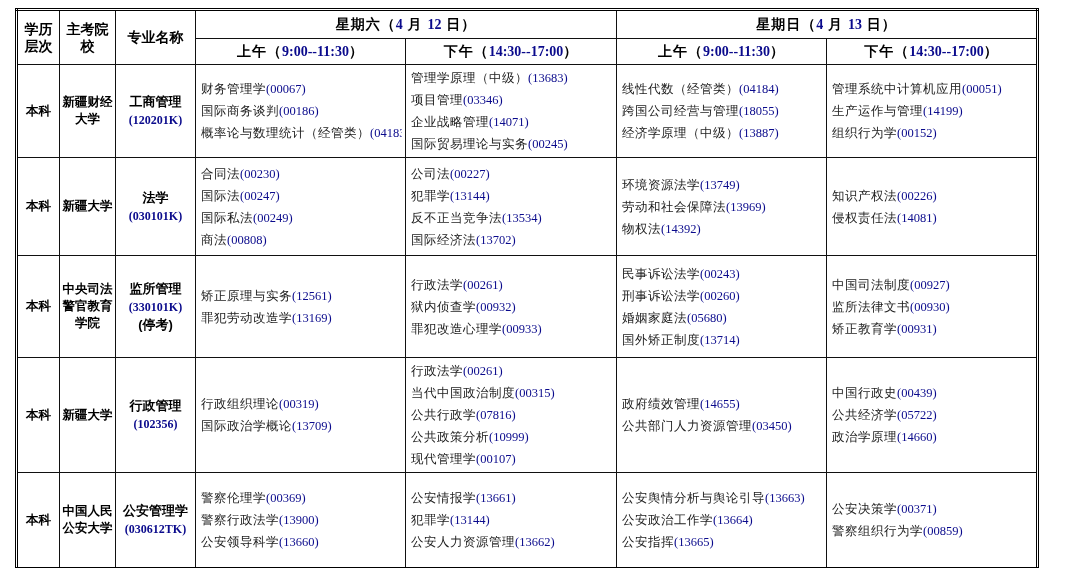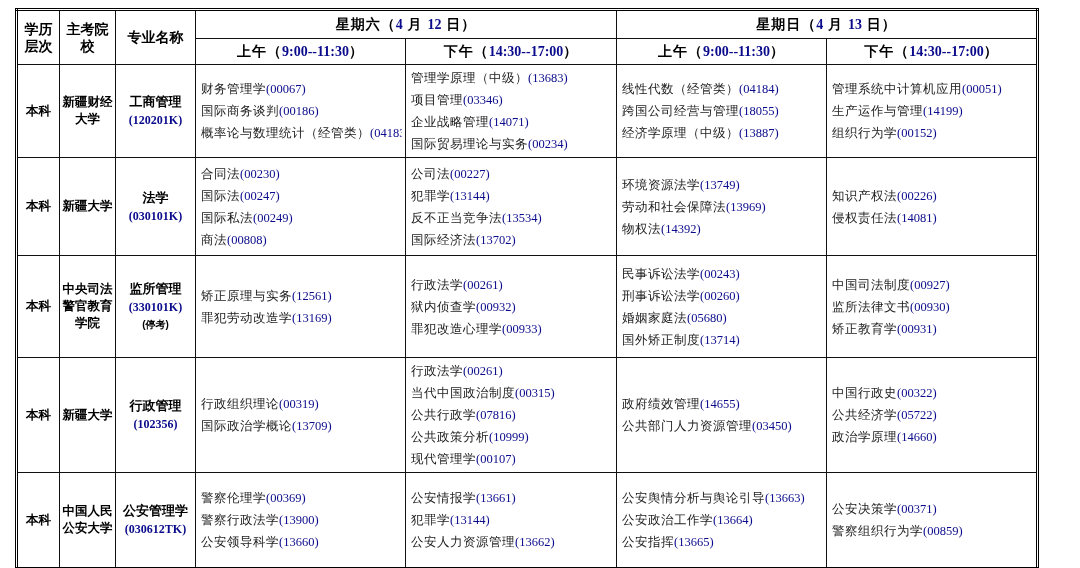--- a/index.html
+++ b/index.html
@@ -19,21 +19,21 @@
   thead th{font-weight:bold;text-align:center;padding:1px 2px;background:#fff;}
   th.day-h{font-size:14px;height:25px;letter-spacing:1px;}
   th.time-h{font-size:14px;height:23px;letter-spacing:1px;}
   th.left-h{font-size:14px;line-height:17px;padding:0 2px;}
   tbody td{padding:1px 2px;}
   td.c-level,td.c-school{
     text-align:center;font-weight:bold;font-size:12.5px;line-height:17px;padding:0 2px;
   }
   td.c-major{text-align:center;font-weight:bold;font-size:13px;line-height:18px;}
   .major-code{font-family:"Liberation Serif",serif;font-size:12px;font-weight:bold;}
-  .major-note{font-size:10px;font-weight:bold;}
+  .major-note{font-size:13px;font-weight:bold;}
   td.c-courses{text-align:left;padding:2px 3px 2px 5px;}
   .course{
     font-family:"Liberation Serif",serif;
     font-size:12.5px;line-height:22px;color:#1c1c1c;letter-spacing:0.5px;
     white-space:nowrap;overflow:hidden;
   }
   .num{font-family:"Liberation Serif",serif;color:#0a0a8c;letter-spacing:0;}
   tbody tr:nth-child(1){height:92px}
   tbody tr:nth-child(2){height:98px}
   tbody tr:nth-child(3){height:102px}
@@ -80,21 +80,21 @@
     </td>
     <td class="c-courses sat-am">
             <div class="course">财务管理学<span class="num">(00067)</span></div>
             <div class="course">国际商务谈判<span class="num">(00186)</span></div>
             <div class="course">概率论与数理统计（经管类）<span class="num">(04183)</span></div>
           </td>
     <td class="c-courses sat-pm">
             <div class="course">管理学原理（中级）<span class="num">(13683)</span></div>
             <div class="course">项目管理<span class="num">(03346)</span></div>
             <div class="course">企业战略管理<span class="num">(14071)</span></div>
-            <div class="course">国际贸易理论与实务<span class="num">(00234)</span></div>
+            <div class="course">国际贸易理论与实务<span class="num">(00245)</span></div>
           </td>
     <td class="c-courses sun-am">
             <div class="course">线性代数（经管类）<span class="num">(04184)</span></div>
             <div class="course">跨国公司经营与管理<span class="num">(18055)</span></div>
             <div class="course">经济学原理（中级）<span class="num">(13887)</span></div>
           </td>
     <td class="c-courses sun-pm">
             <div class="course">管理系统中计算机应用<span class="num">(00051)</span></div>
             <div class="course">生产运作与管理<span class="num">(14199)</span></div>
             <div class="course">组织行为学<span class="num">(00152)</span></div>
@@ -179,21 +179,21 @@
             <div class="course">当代中国政治制度<span class="num">(00315)</span></div>
             <div class="course">公共行政学<span class="num">(07816)</span></div>
             <div class="course">公共政策分析<span class="num">(10999)</span></div>
             <div class="course">现代管理学<span class="num">(00107)</span></div>
           </td>
     <td class="c-courses sun-am">
             <div class="course">政府绩效管理<span class="num">(14655)</span></div>
             <div class="course">公共部门人力资源管理<span class="num">(03450)</span></div>
           </td>
     <td class="c-courses sun-pm">
-            <div class="course">中国行政史<span class="num">(00322)</span></div>
+            <div class="course">中国行政史<span class="num">(00439)</span></div>
             <div class="course">公共经济学<span class="num">(05722)</span></div>
             <div class="course">政治学原理<span class="num">(14660)</span></div>
           </td>
   </tr>
 
   <tr>
     <td class="c-level">本科</td>
     <td class="c-school">中国人民公安大学</td>
     <td class="c-major">
       <div class="major-name">公安管理学</div>

